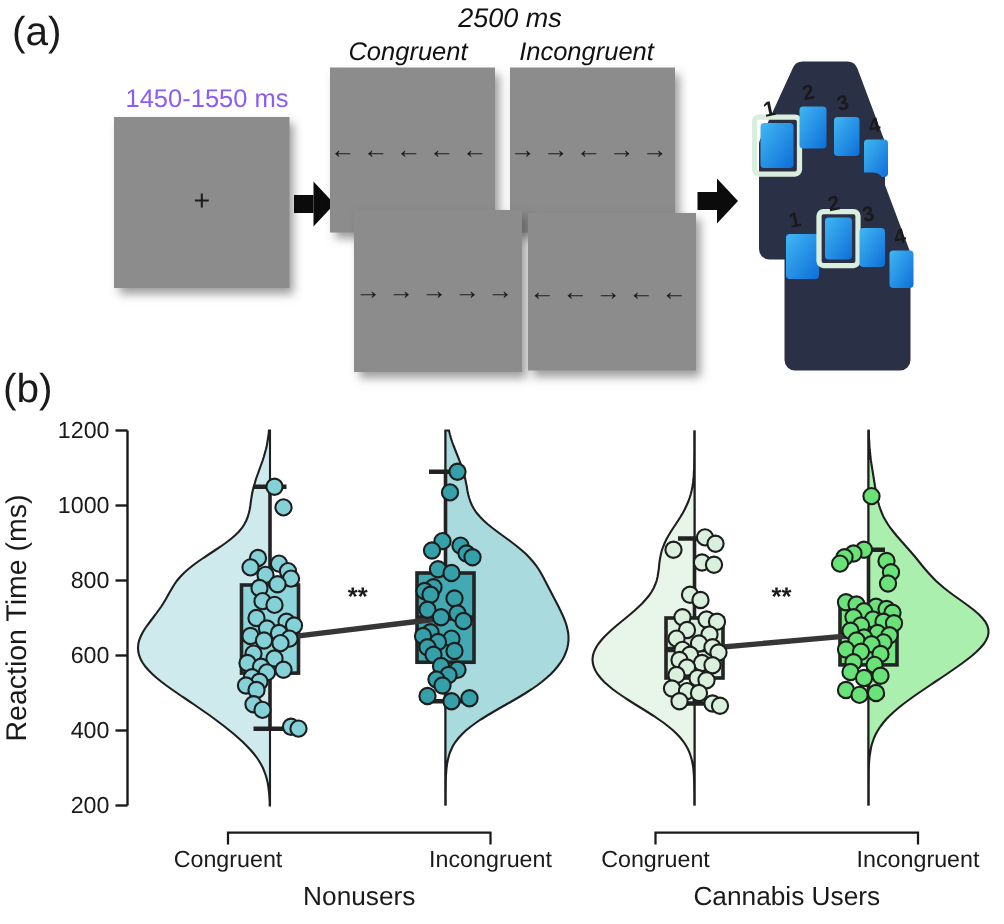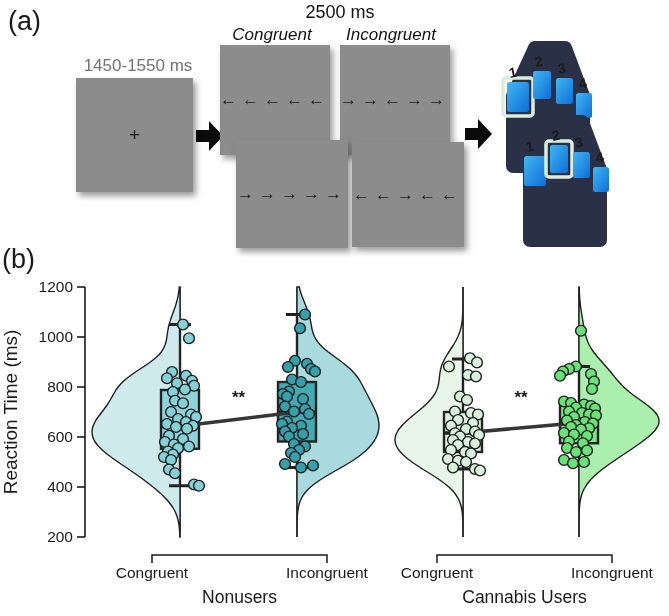--- a/index.html
+++ b/index.html
@@ -4,22 +4,22 @@
 <style>
   html,body{margin:0;padding:0;background:#fff;}
   .stage{position:relative;width:669px;height:616px;background:#ffffff;overflow:hidden;
          font-family:"Liberation Sans","DejaVu Sans",sans-serif;color:#111;}
   .abs{position:absolute;}
   .panel-label{font-size:27px;color:#1a1a1a;}
   .screen{position:absolute;background:#8c8c8c;box-shadow:3px 4px 6px rgba(60,60,60,.5);
           display:flex;align-items:center;justify-content:center;}
   .flanker{font-size:17px;letter-spacing:5px;color:#1c1c1c;white-space:nowrap;}
   .fixcross{font-size:19px;color:#1c1c1c;}
-  .dur{font-size:17px;text-align:center;color:#737373;}
-  .dur-big{font-size:18px;text-align:center;color:#111;}
+  .dur{font-size:17px;text-align:center;color:#8b5cf6;}
+  .dur-big{font-size:18px;text-align:center;color:#111;font-style:italic;}
   .cond{font-size:17px;font-style:italic;text-align:center;color:#111;}
   .flow-arrow{position:absolute;width:27px;height:30px;}
   .flow-arrow .stem{position:absolute;left:0;top:9px;width:13px;height:12px;background:#0b0b0b;}
   .flow-arrow .head{position:absolute;left:13px;top:0;width:0;height:0;
       border-left:14px solid #0b0b0b;border-top:15px solid transparent;border-bottom:15px solid transparent;}
   svg text{font-family:"Liberation Sans","DejaVu Sans",sans-serif;fill:#1a1a1a;}
 </style>
 </head>
 <body>
 

